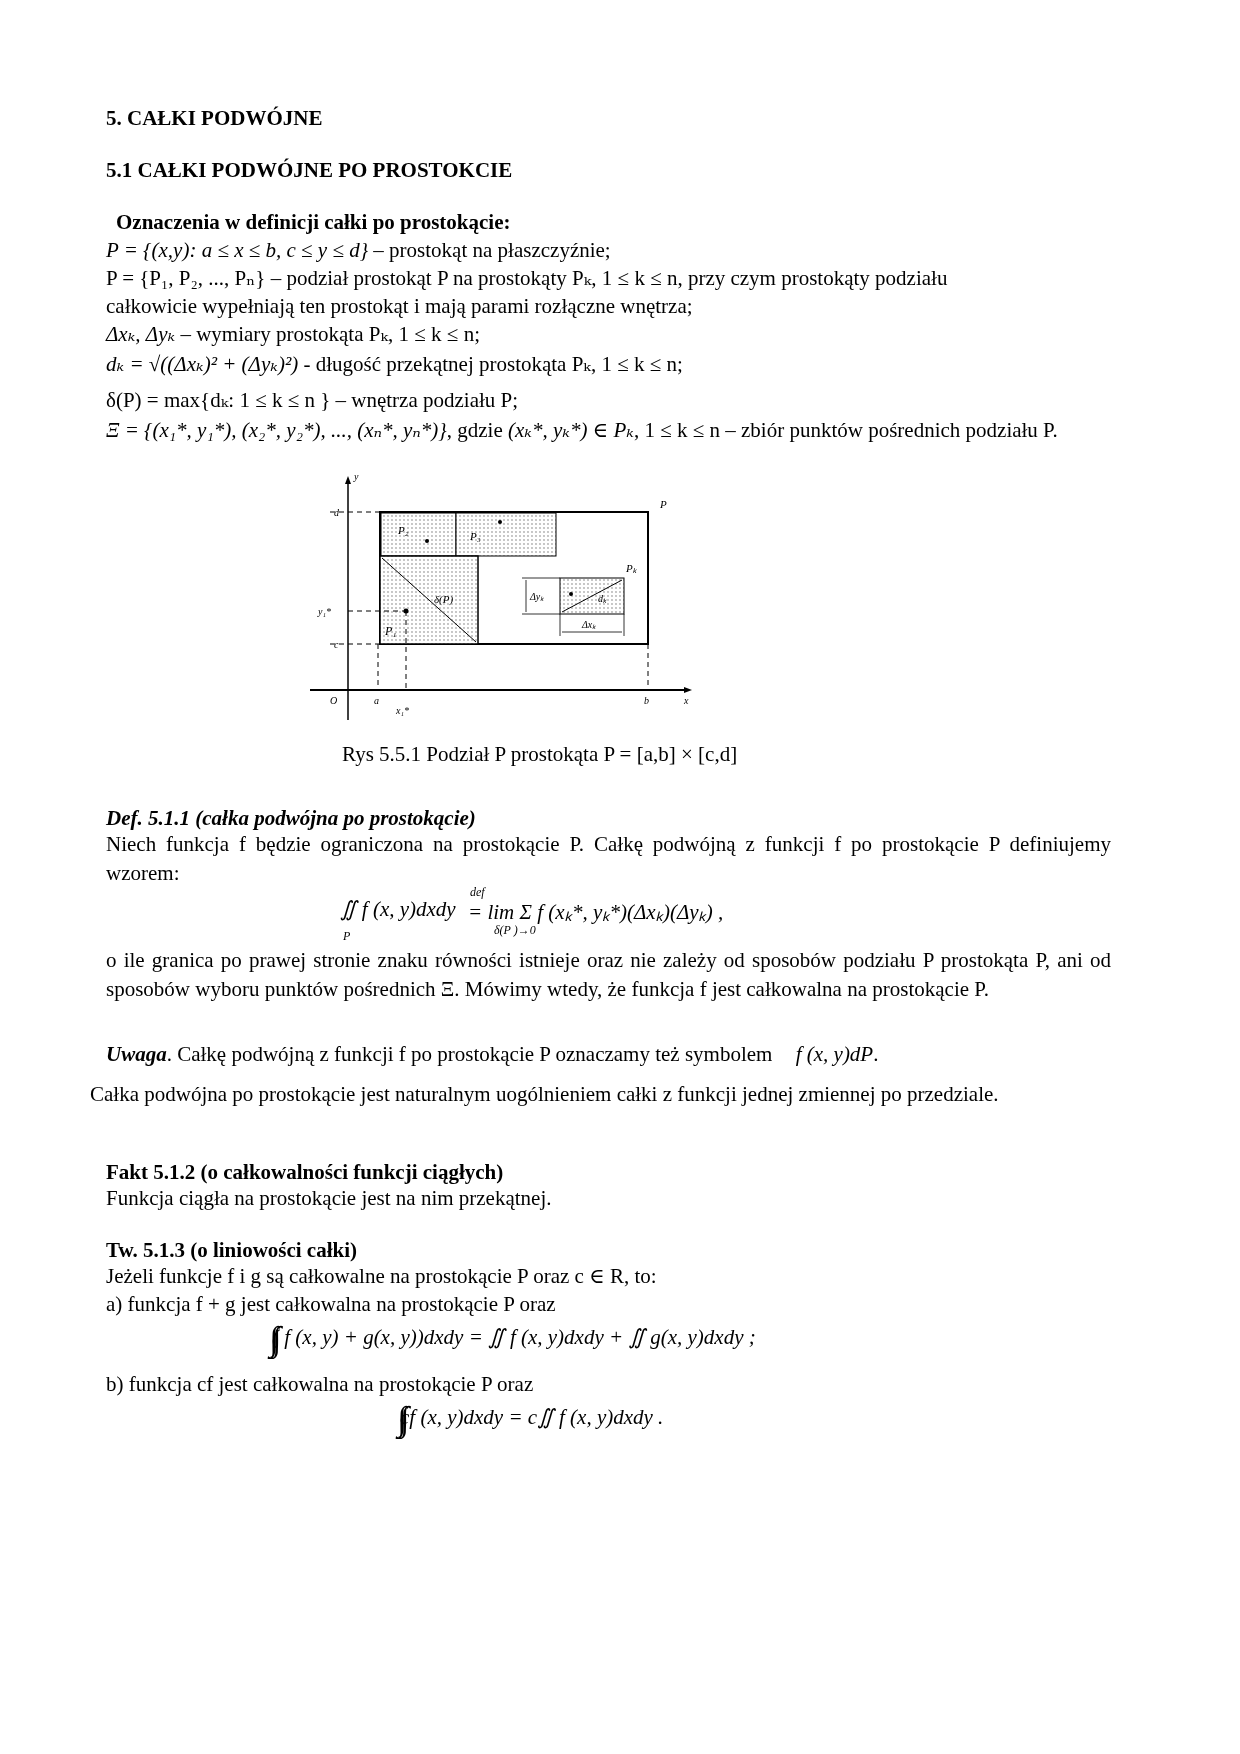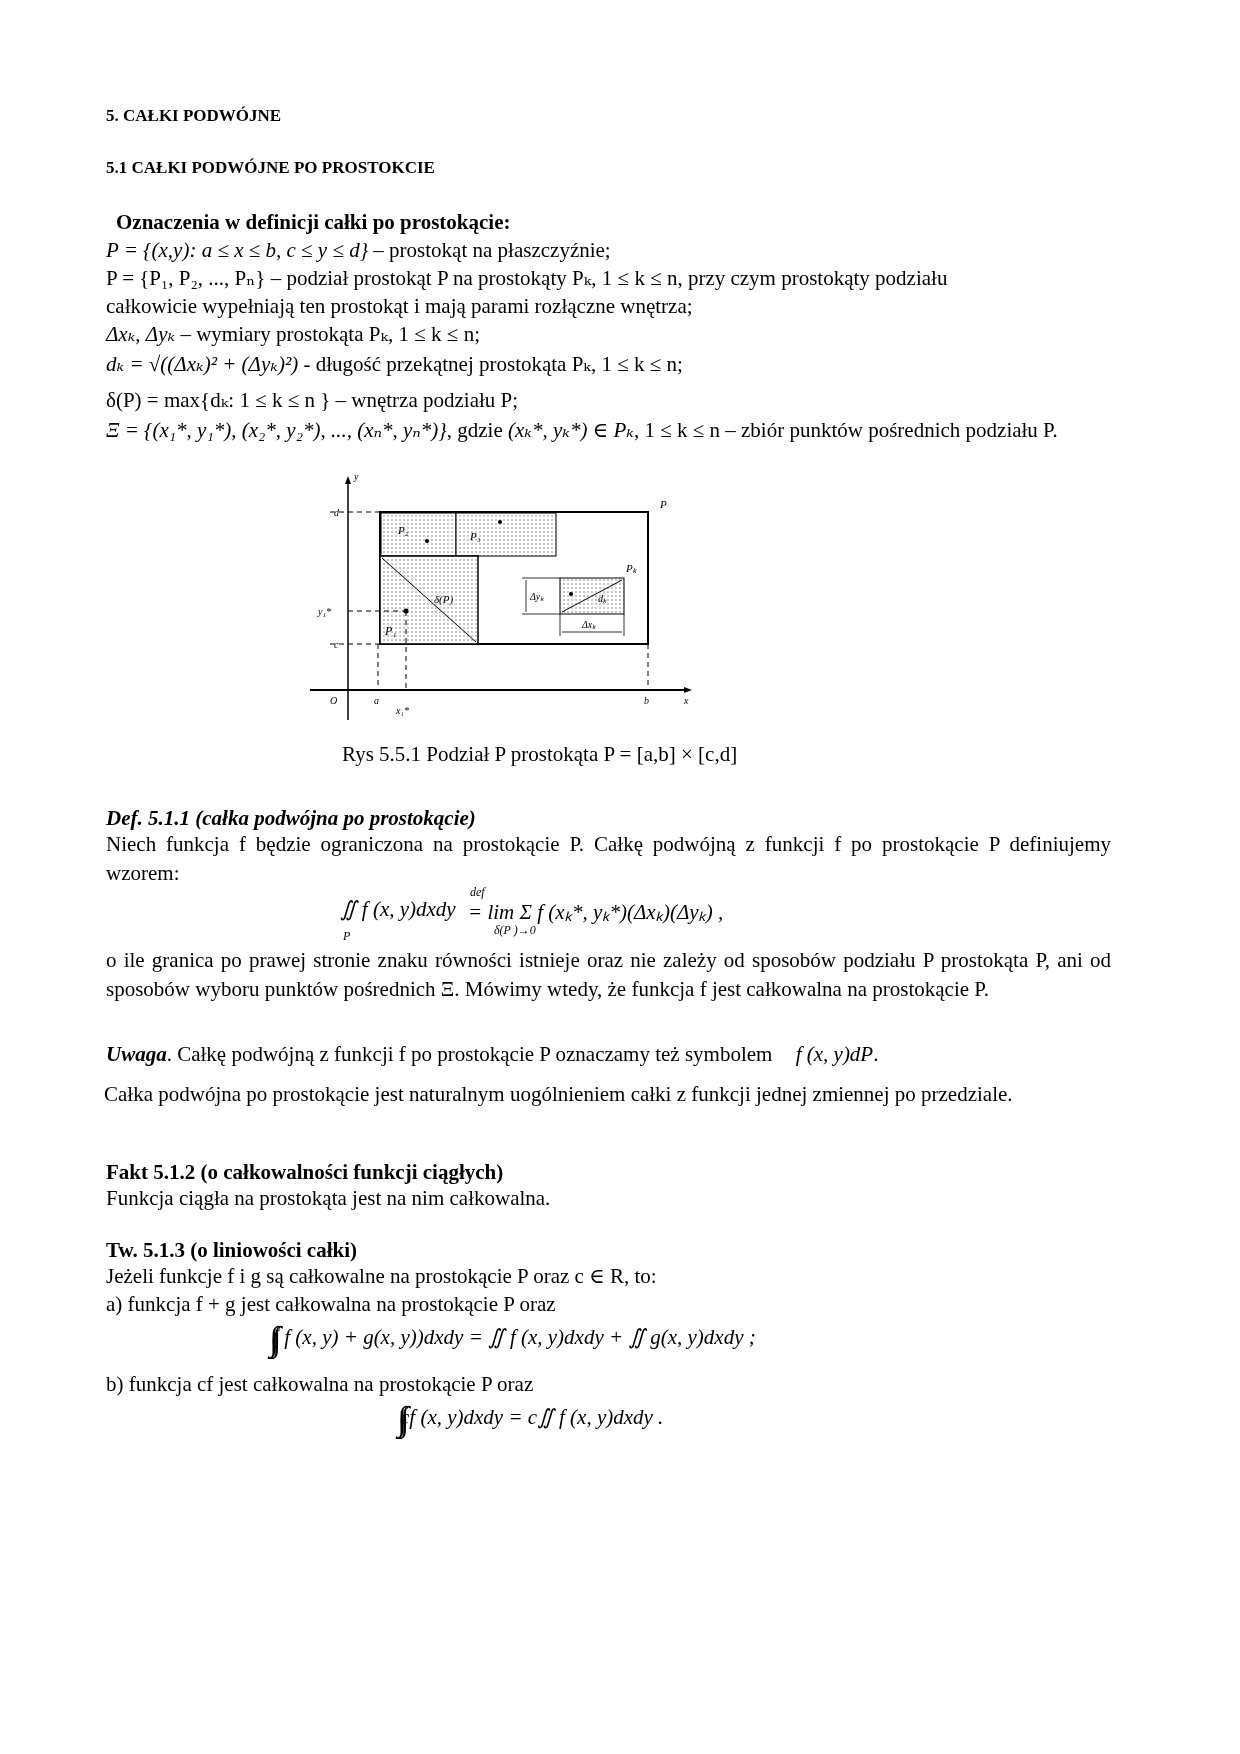--- a/index.html
+++ b/index.html
@@ -1,19 +1,19 @@
 <!DOCTYPE html>
 <html><head>
 <meta charset="utf-8">
 <style>
   html, body { margin: 0; padding: 0; background: #ffffff; }
   body { width: 1240px; height: 1754px; position: relative; overflow: hidden;
          font-family: "Liberation Serif", "DejaVu Serif", serif; color: #000; }
   .abs { position: absolute; white-space: nowrap; }
-  .h1 { font-weight: bold; font-size: 17px; }
+  .h1 { font-weight: bold; font-size: 21px; }
   .bold { font-weight: bold; }
   .txt { font-size: 21px; }
   .it { font-style: italic; }
   .math { font-family: "Liberation Serif", serif; font-style: italic; font-size: 21px; }
   .intsym { font-size: 34px; font-style: normal; vertical-align: middle; letter-spacing: -12px; }
   .under { font-size: 12px; font-style: italic; }
   .just { text-align: justify; white-space: normal; width: 1005px; line-height: 29px; }
   svg text { font-family: "Liberation Serif", serif; font-style: italic; }
 </style>
 </head>
@@ -114,24 +114,24 @@
   <span class="math" style="position:absolute;left:128px;top:12px;">= lim Σ f (xₖ*, yₖ*)(Δxₖ)(Δyₖ) ,</span>
   <span class="under" style="position:absolute;left:154px;top:38px;">δ(P )→0</span>
   <span class="under" style="position:absolute;left:3px;top:44px;">P</span>
 </div>
 <div class="abs txt just" style="left:106px;top:946px;">o ile granica po prawej stronie znaku równości istnieje oraz nie zależy od sposobów podziału P prostokąta P, ani od sposobów wyboru punktów pośrednich Ξ. Mówimy wtedy, że funkcja f jest całkowalna na prostokącie P.</div>
 
 <div class="abs txt" style="left:106px;top:1042px;">
   <span class="bold it">Uwaga</span><span>. Całkę podwójną z funkcji f po prostokącie P oznaczamy też symbolem</span>
   <span class="math" style="margin-left:18px;">f (x, y)dP</span>.
 </div>
-<div class="abs txt just" style="left:104px;top:1080px;">Całka podwójna po prostokącie jest naturalnym uogólnieniem całki z funkcji jednej zmiennej po przedziale.</div>
+<div class="abs txt just" style="left:90px;top:1080px;">Całka podwójna po prostokącie jest naturalnym uogólnieniem całki z funkcji jednej zmiennej po przedziale.</div>
 
 <div class="abs txt bold" style="left:106px;top:1160px;">Fakt 5.1.2 (o całkowalności funkcji ciągłych)</div>
-<div class="abs txt" style="left:106px;top:1186px;">Funkcja ciągła na prostokąta jest na nim całkowalna.</div>
+<div class="abs txt" style="left:106px;top:1186px;">Funkcja ciągła na prostokącie jest na nim przekątnej.</div>
 
 <div class="abs txt bold" style="left:106px;top:1238px;">Tw. 5.1.3 (o liniowości całki)</div>
 <div class="abs txt" style="left:106px;top:1264px;">Jeżeli funkcje f i g są całkowalne na prostokącie P oraz c ∈ R, to:</div>
 <div class="abs txt" style="left:106px;top:1292px;">a) funkcja f + g jest całkowalna na prostokącie P oraz</div>
 <div class="abs" style="left:272px;top:1320px;">
   <span class="math"><span class="intsym">∫∫</span><span>( f (x, y) + g(x, y))dxdy = ∬ f (x, y)dxdy + ∬ g(x, y)dxdy ;</span></span>
 </div>
 <div class="abs txt" style="left:106px;top:1372px;">b) funkcja cf jest całkowalna na prostokącie P oraz</div>
 <div class="abs" style="left:400px;top:1400px;">
   <span class="math"><span class="intsym">∫∫</span><span>cf (x, y)dxdy = c∬ f (x, y)dxdy .</span></span>

